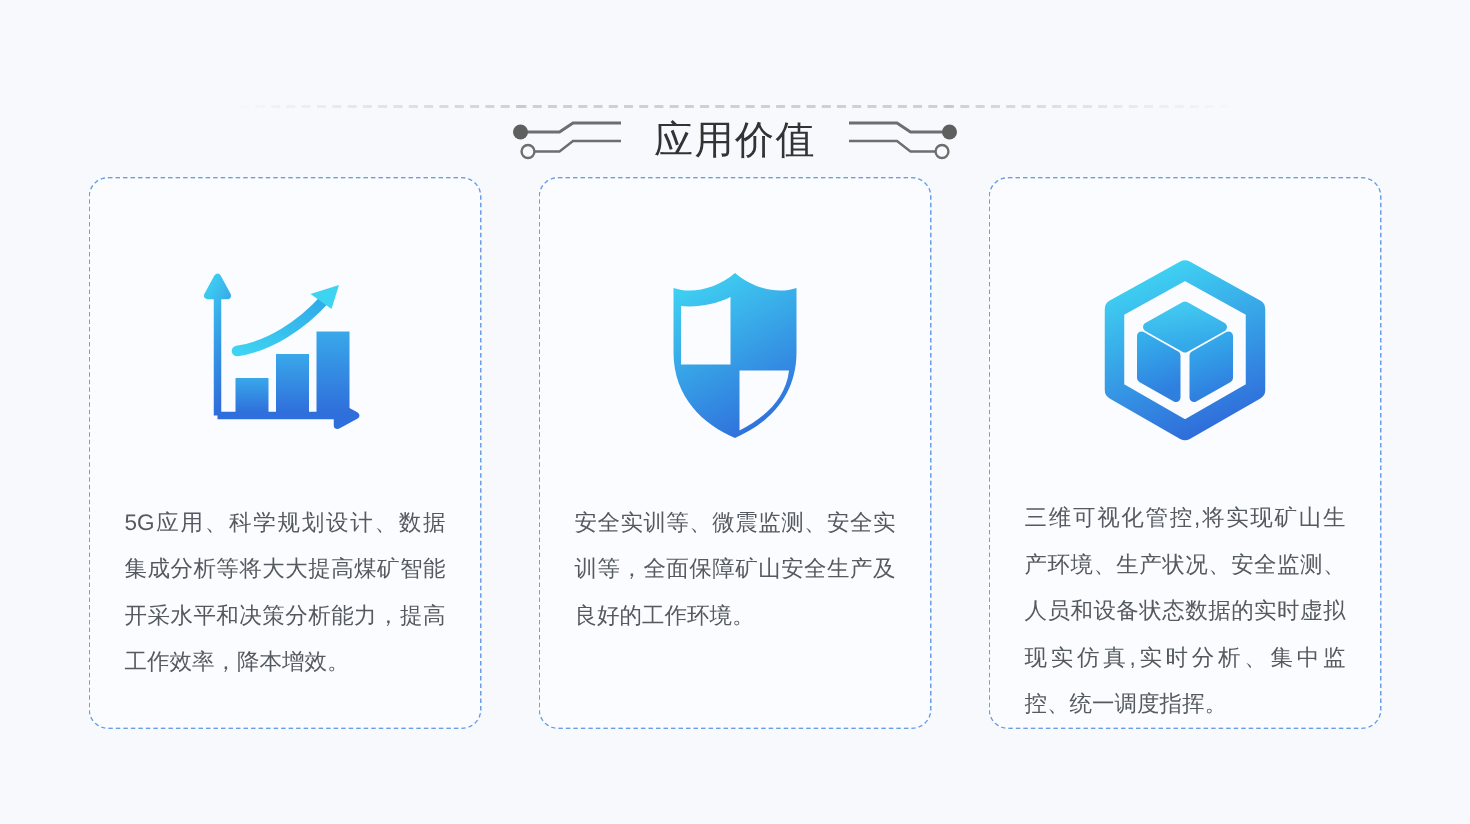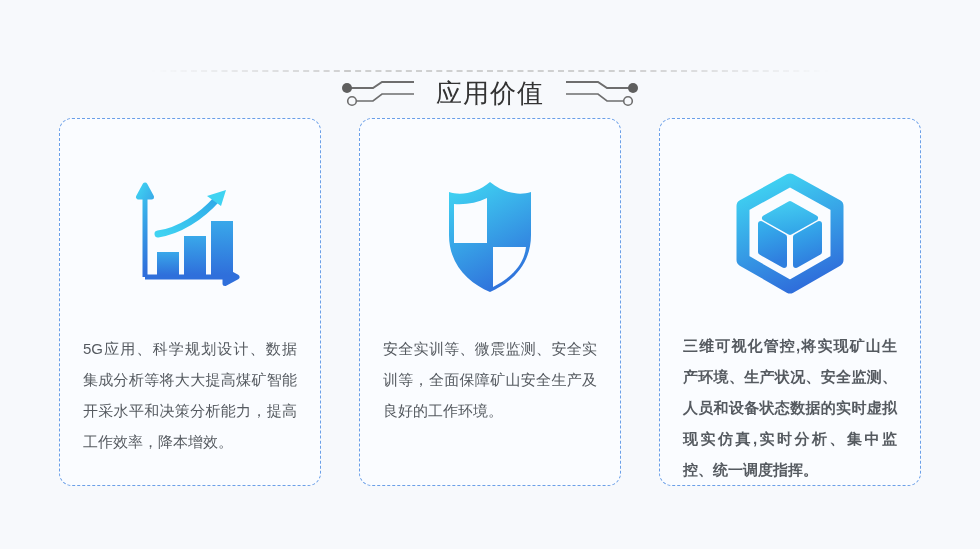--- a/index.html
+++ b/index.html
@@ -104,21 +104,21 @@
   }
   .card-text {
     font-size: 15px;
     line-height: 31px;
     color: #555a60;
     text-align: justify;
     text-justify: inter-ideograph;
     width: 214px;
     margin-top: 22px;
   }
-  .card-3 .card-text { letter-spacing: 0px; font-weight: bold; }
+  .card-3 .card-text { letter-spacing: 0px; }
 </style>
 </head>
 <body>
 
 <div class="header">
 
   <div class="header-rule left-fade"></div>
   <div class="header-rule mid"></div>
   <div class="header-rule right-fade"></div>
 

